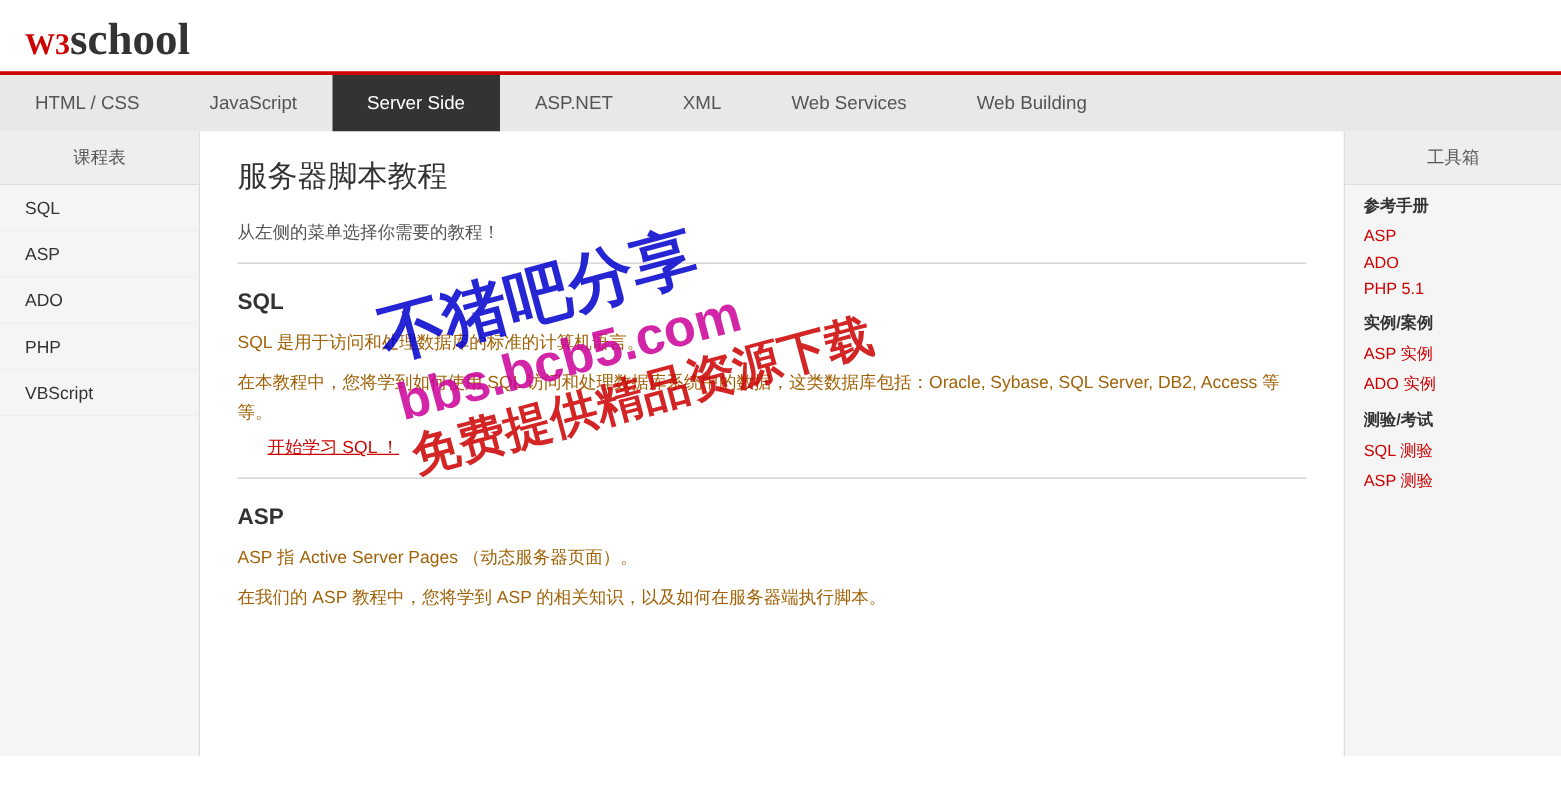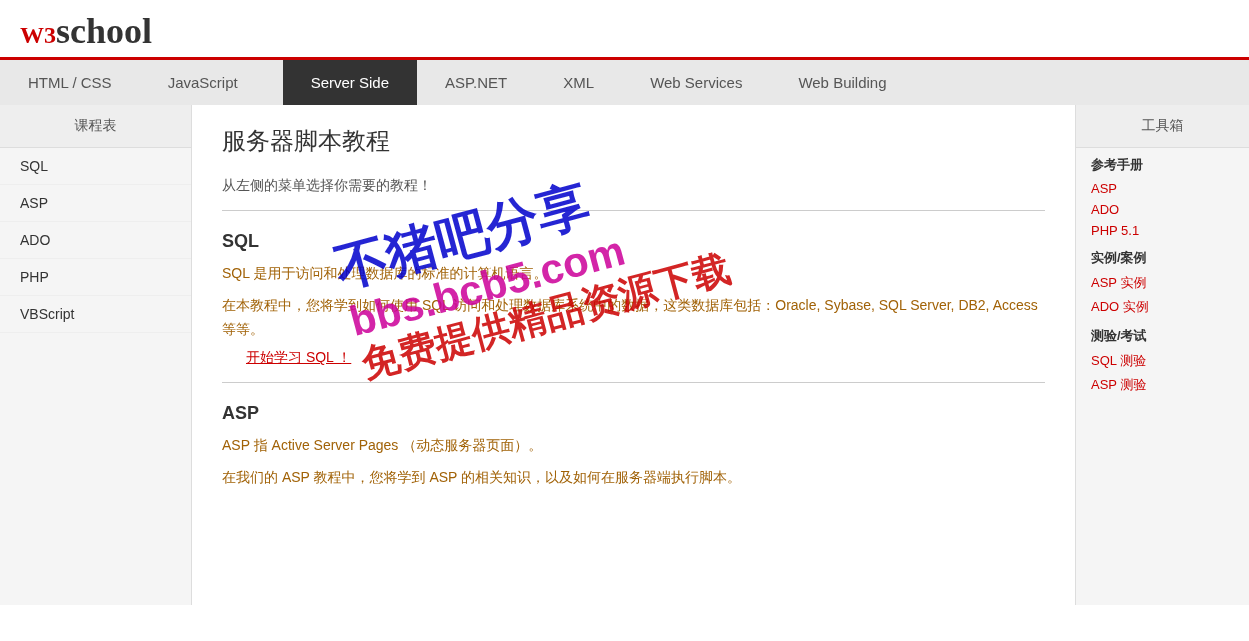--- a/index.html
+++ b/index.html
@@ -37,32 +37,31 @@
       color: #555;
       cursor: pointer;
       font-size: 15px;
       white-space: nowrap;
       border: none;
       background: none;
     }
     .nav-item.active {
       background: #333;
       color: #fff;
-      margin-left: 17px;
     }
 
     
     #main-layout {
       display: flex;
       min-height: 500px;
     }
 
     
     #sidebar {
-      width: 192px;
+      width: 160px;
       background: #f5f5f5;
       border-right: 1px solid #ddd;
       padding: 0;
       flex-shrink: 0;
     }
     .sidebar-title {
       text-align: center;
       padding: 12px;
       color: #555;
       font-size: 14px;

